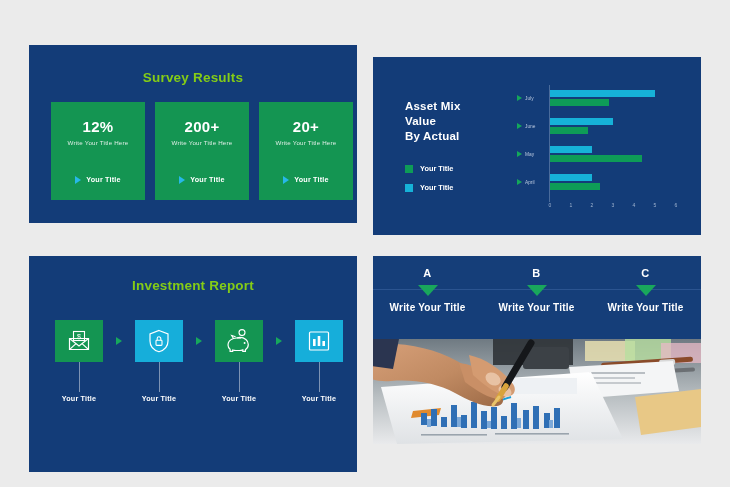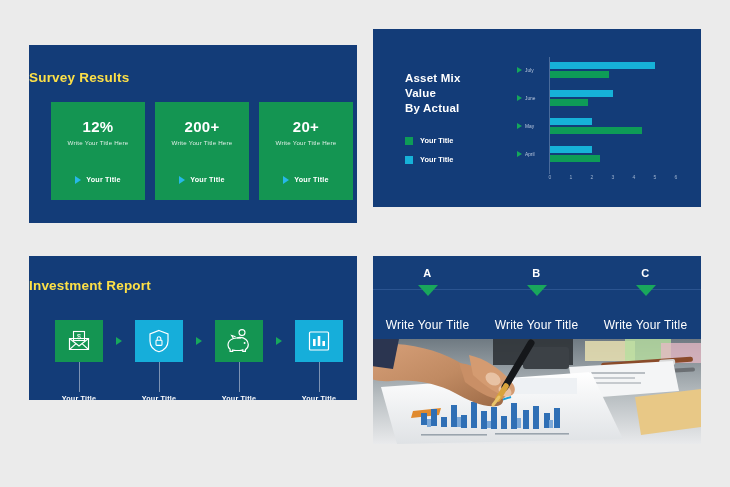--- a/index.html
+++ b/index.html
@@ -10,22 +10,22 @@
     overflow:hidden;
   }
   .stage{position:relative;width:730px;height:487px;}
 
   
   .panel{position:absolute;background:#133C78;overflow:hidden;}
 
   
   #panel-survey{left:29px;top:45px;width:328px;height:178px;}
   .panel-title{
-    color:#fde047;font-size:13.5px;font-weight:bold;
-    text-align:left;letter-spacing:.2px;
+    color:#84cc16;font-size:13.5px;font-weight:bold;
+    text-align:center;letter-spacing:.2px;
     position:absolute;left:0;right:0;
   }
   #survey-title{top:25px;}
   .stat-row{position:absolute;left:22px;top:57px;display:flex;gap:10px;border-radius:14px;}
   .stat-card{
     width:94px;height:98px;background:#149552;
     display:flex;flex-direction:column;align-items:center;
     position:relative;
   }
   .stat-value{color:#fff;font-size:15px;font-weight:bold;margin-top:16px;letter-spacing:.3px;}
@@ -34,21 +34,21 @@
     position:absolute;bottom:16px;left:0;right:0;
     display:flex;align-items:center;justify-content:center;gap:5px;
   }
   .stat-link .lbl{color:#ffffff;font-size:7.2px;font-weight:bold;letter-spacing:.2px;}
   .tri-right{
     width:0;height:0;border-top:4.2px solid transparent;border-bottom:4.2px solid transparent;
     border-left:6px solid #27B8E8;
   }
 
   
-  #panel-asset{left:373px;top:29px;width:328px;height:178px;}
+  #panel-asset{left:373px;top:57px;width:328px;height:178px;}
   #asset-head{position:absolute;left:32px;top:42px;width:105px;}
   #asset-head .ln{color:#ffffff;font-size:11.5px;font-weight:bold;line-height:15px;letter-spacing:.2px;}
   .legend{position:absolute;left:32px;top:107px;}
   .legend-row{display:flex;align-items:center;gap:7px;margin-bottom:10px;}
   .legend-swatch{width:8px;height:8px;}
   .legend-lbl{color:#ffffff;font-size:7.4px;font-weight:bold;}
 
   .chart{position:absolute;left:143px;top:25px;width:160px;height:145px;}
   .chart-plot{position:absolute;left:0;top:0;width:160px;height:120px;}
   .axis-line{position:absolute;left:33px;top:3px;width:1px;height:117px;background:#4a6b9b;}
@@ -59,21 +59,21 @@
   }
   .grp-lbl{color:#b9c8de;font-size:4.8px;}
   .bars{position:absolute;left:34px;top:0;height:24px;display:flex;flex-direction:column;justify-content:center;gap:1.5px;}
   .bar{height:7.5px;}
   .bar.c{background:#16B2D8;}
   .bar.g{background:#0E9C57;}
   .xaxis{position:absolute;left:34px;top:120px;width:126px;height:12px;}
   .xtick{position:absolute;color:#9fb3cf;font-size:5px;transform:translateX(-50%);}
 
   
-  #panel-invest{left:29px;top:256px;width:328px;height:144px;text-decoration:underline;}
+  #panel-invest{left:29px;top:256px;width:328px;height:216px;text-decoration:underline;}
   #invest-title{top:22px;}
   .flow{position:absolute;left:26px;top:64px;display:flex;align-items:center;}
   .flow-node{position:relative;width:48px;}
   .flow-box{
     width:48px;height:42px;display:flex;align-items:center;justify-content:center;
   }
   .flow-box.green{background:#149552;}
   .flow-box.cyan{background:#16AEDA;}
   .stem{position:absolute;left:23.5px;top:42px;width:1px;height:30px;background:#7d93b4;}
   .flow-cap{
@@ -88,21 +88,21 @@
   
   #panel-abc{left:373px;top:256px;width:328px;height:188px;background:#ebebeb;}
   .abc-top{position:relative;width:328px;height:83px;background:#153E79;}
   .abc-col{position:absolute;top:0;width:109px;text-align:center;}
   .abc-letter{color:#ffffff;font-size:11px;font-weight:bold;margin-top:11px;letter-spacing:.4px;}
   .abc-divider{position:absolute;left:0;top:33px;width:328px;height:1px;background:#2b5490;}
   .tri-down{
     width:0;height:0;border-left:10px solid transparent;border-right:10px solid transparent;
     border-top:11px solid #19A75C;margin:6px auto 0;
   }
-  .abc-cap{color:#ffffff;font-size:12px;font-weight:normal;margin-top:22px;letter-spacing:.2px;}
+  .abc-cap{color:#ffffff;font-size:10px;font-weight:bold;margin-top:6px;letter-spacing:.2px;}
 
   
   .photo{position:relative;width:328px;height:105px;overflow:hidden;background:#cfd3d6;}
 </style>
 </head>
 <body>
 
 <div class="stage">
 
   <div class="panel" id="panel-survey">

